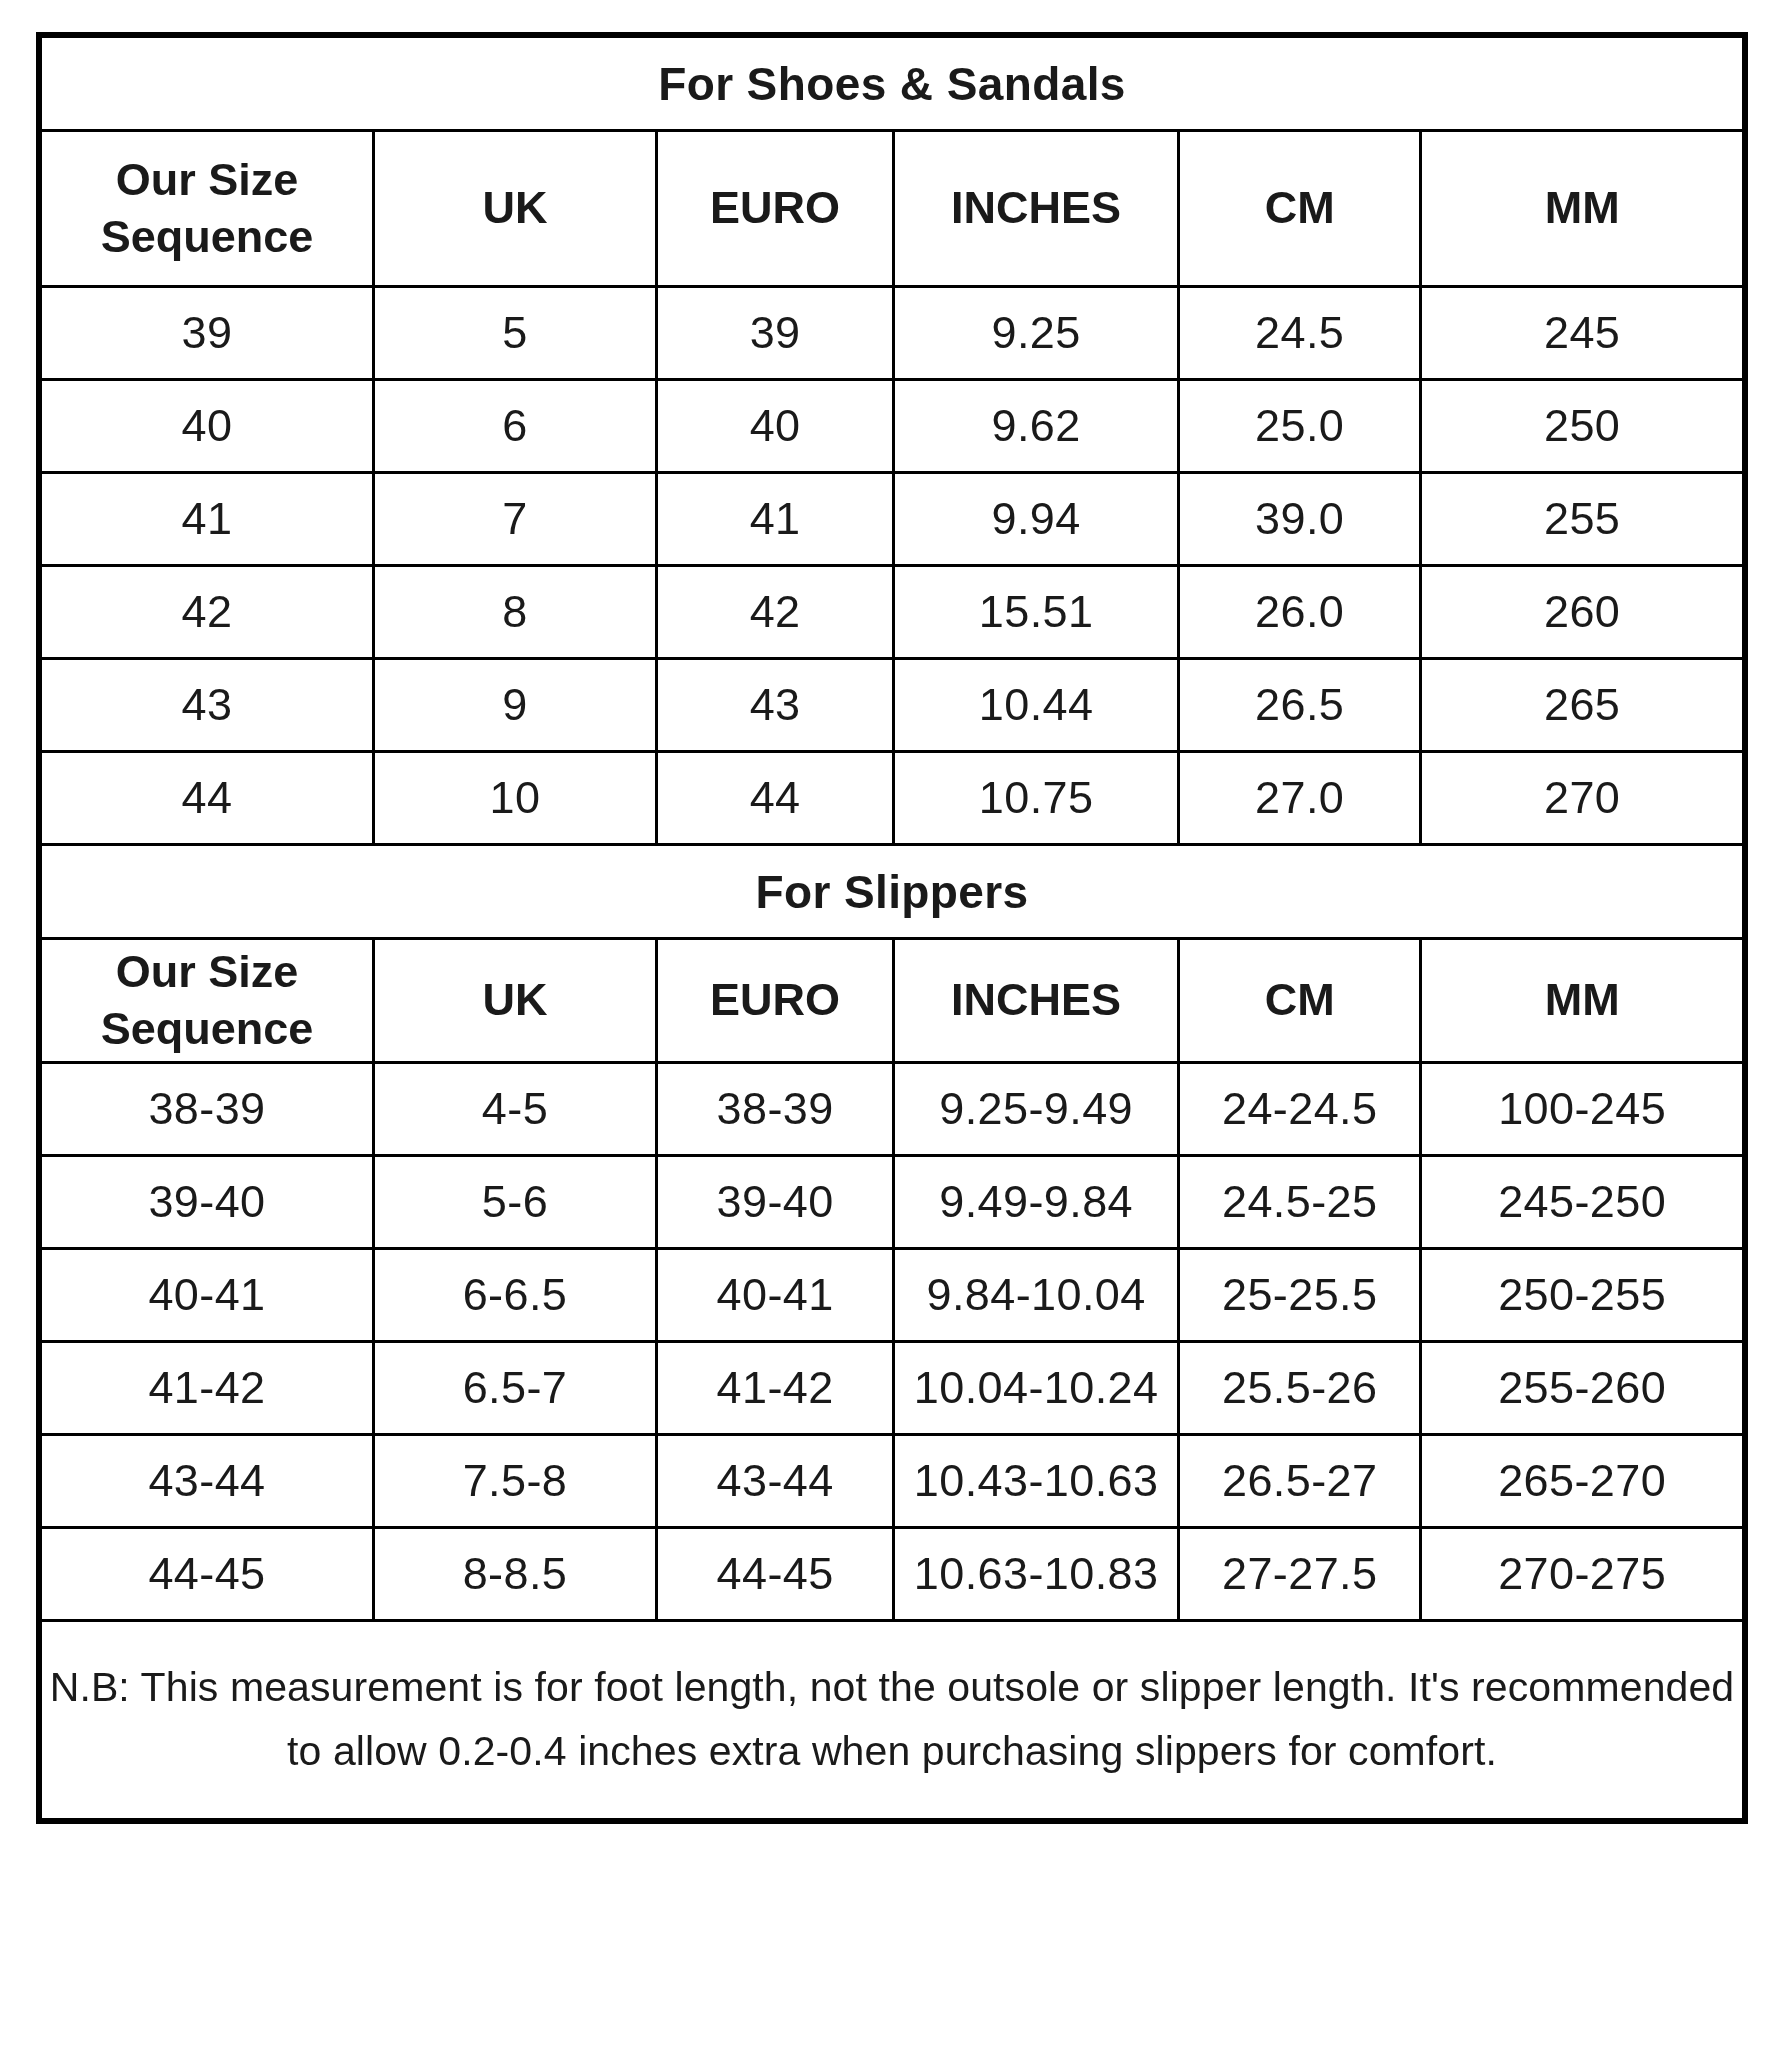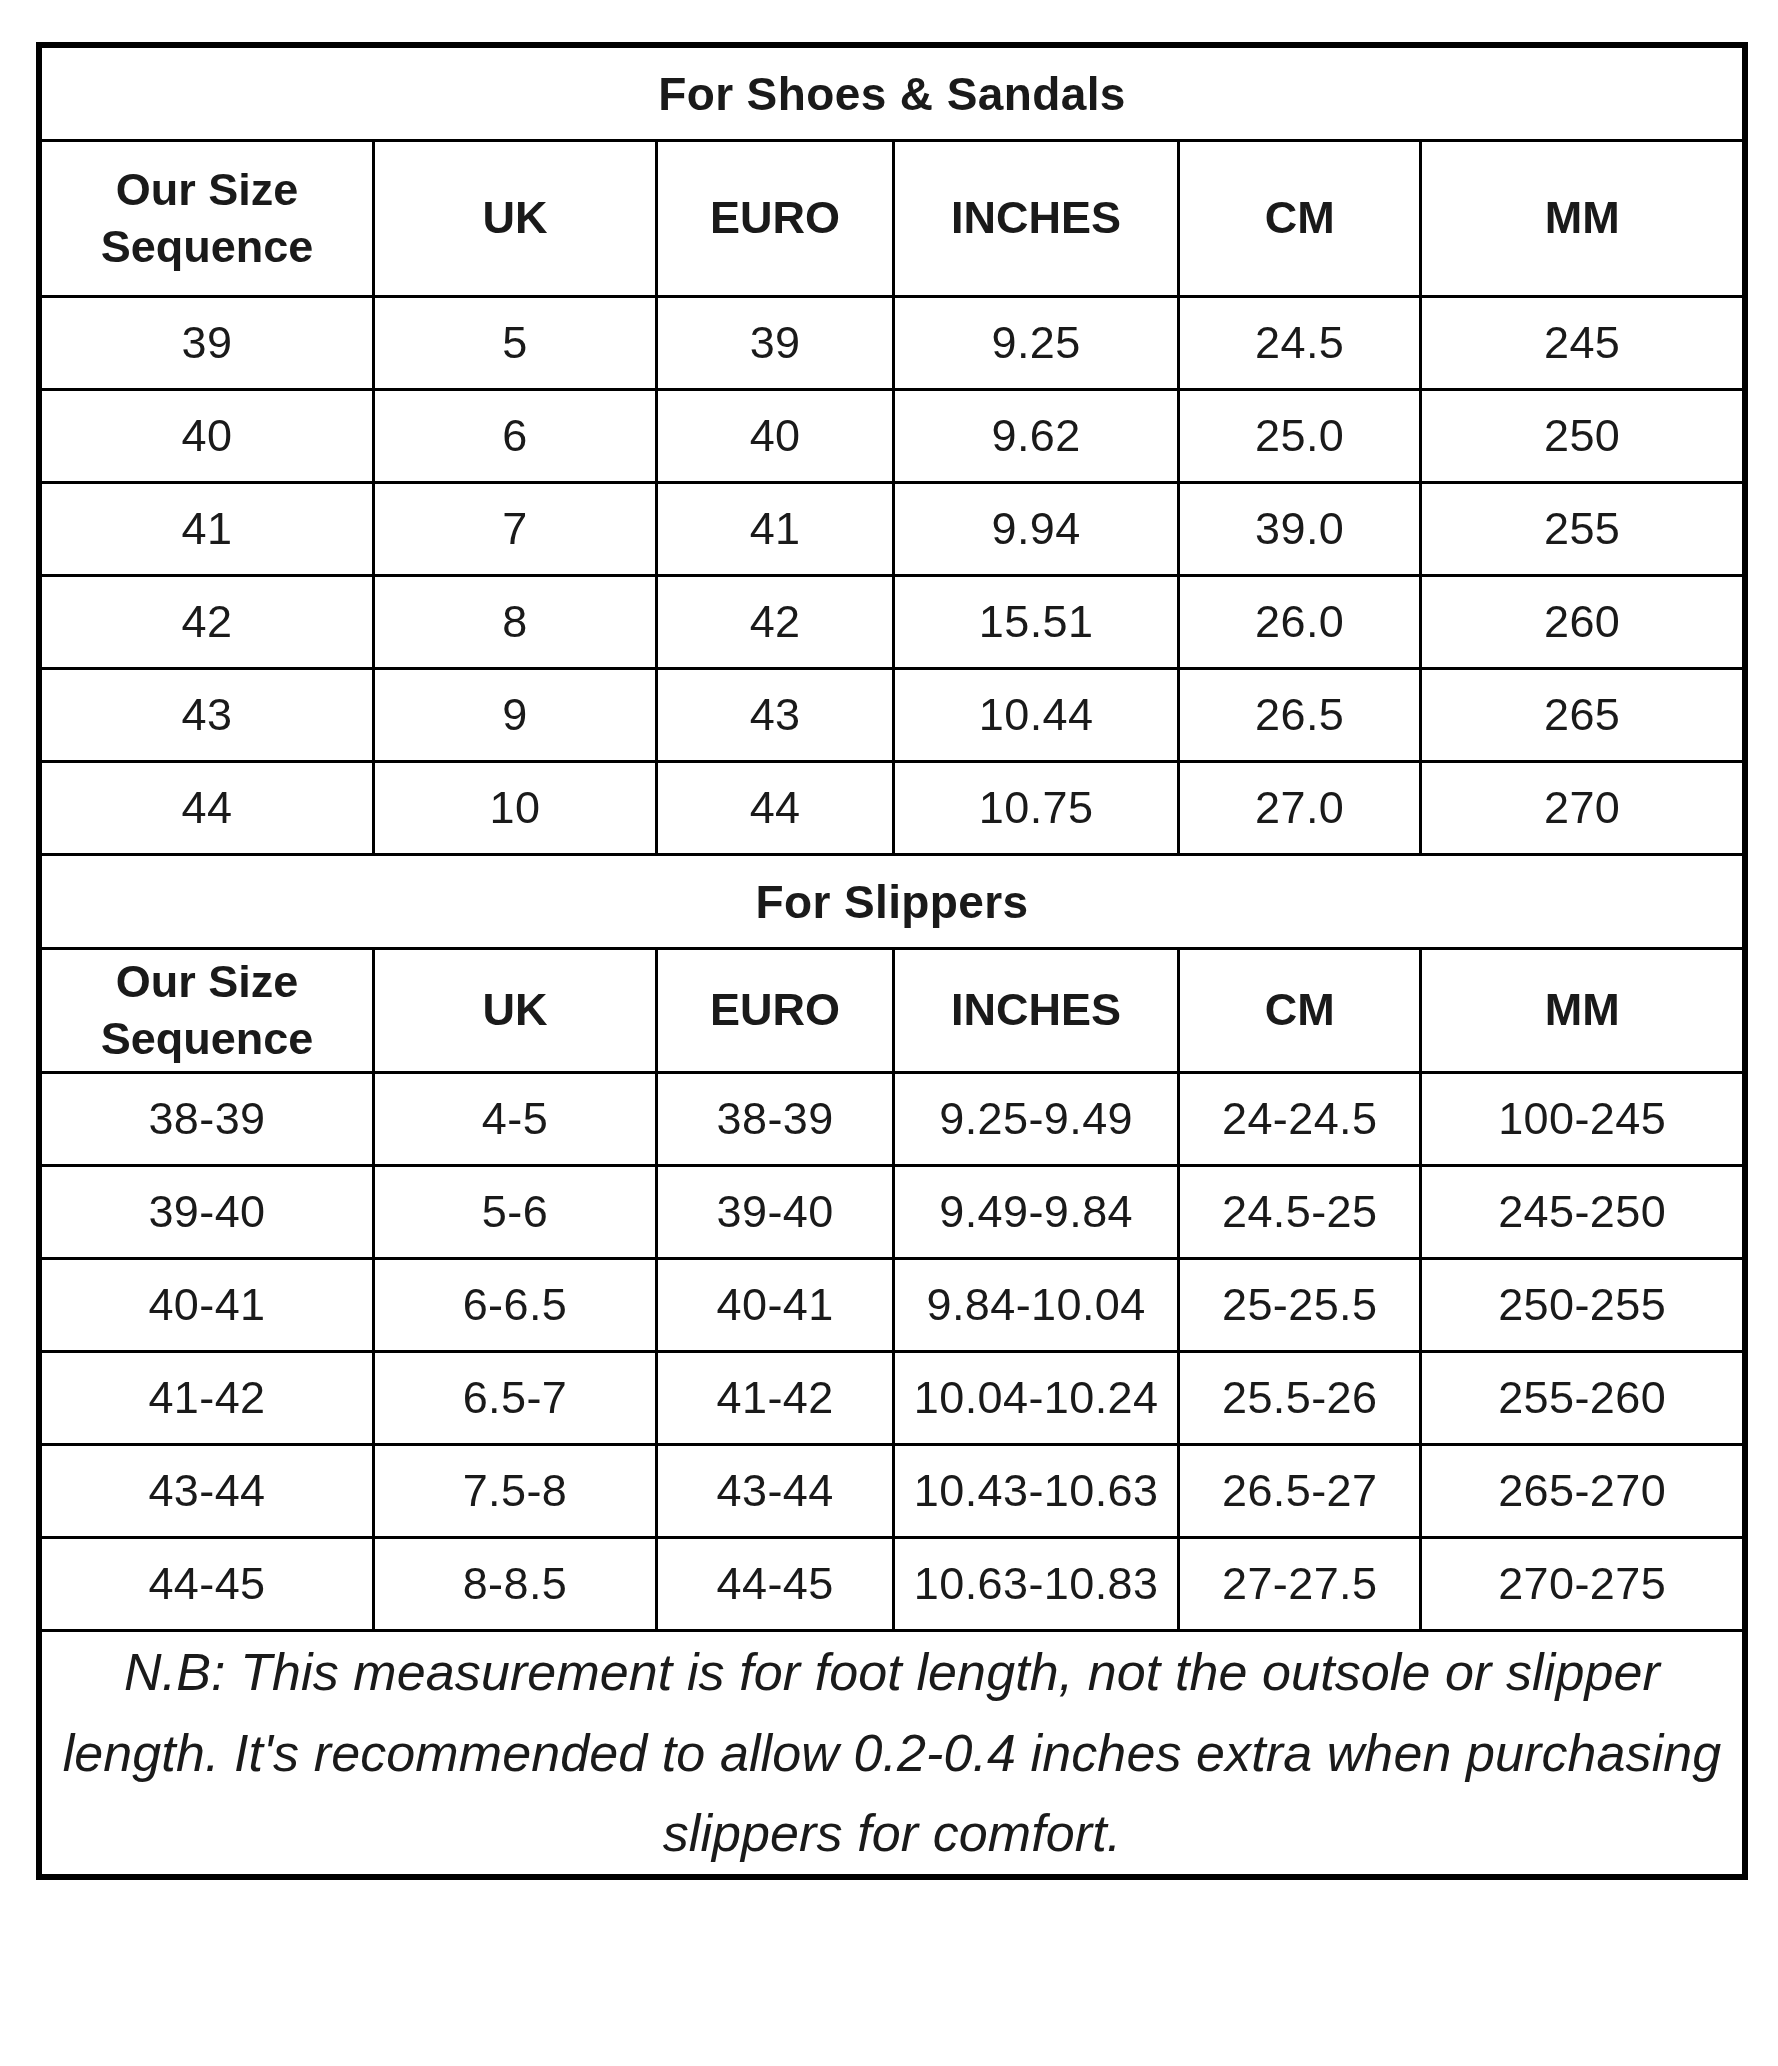--- a/index.html
+++ b/index.html
@@ -8,21 +8,21 @@
     background: #ffffff;
   }
   body {
     width: 1778px;
     height: 2066px;
     font-family: "Liberation Sans", sans-serif;
     color: #1a1a1a;
     overflow: hidden;
   }
   .page {
-    padding: 42px 30px 0 36px;
+    padding: 32px 30px 0 36px;
   }
   table.size-table {
     width: 1712px;
     table-layout: fixed;
     border-collapse: collapse;
     border: 6.7px solid #000000;
     background: #ffffff;
   }
   .size-table th,
   .size-table td {
@@ -56,27 +56,26 @@
   tbody.slippers .header-row th { height: 121px; }
 
   .data-row td {
     height: 90px;
     font-size: 45px;
     font-weight: 400;
     letter-spacing: 0.4px;
   }
   .note-cell {
     height: 196px;
-    font-size: 52px;
+    font-size: 41px;
     font-weight: 400;
     line-height: 1.55;
     text-align: justify;
     padding: 0 21px;
     letter-spacing: 0.1px;
-    font-style: italic;
   }
 </style>
 </head>
 <body>
 
 <div class="page">
   <table class="size-table">
     <colgroup>
       <col class="c-size">
       <col class="c-uk">

